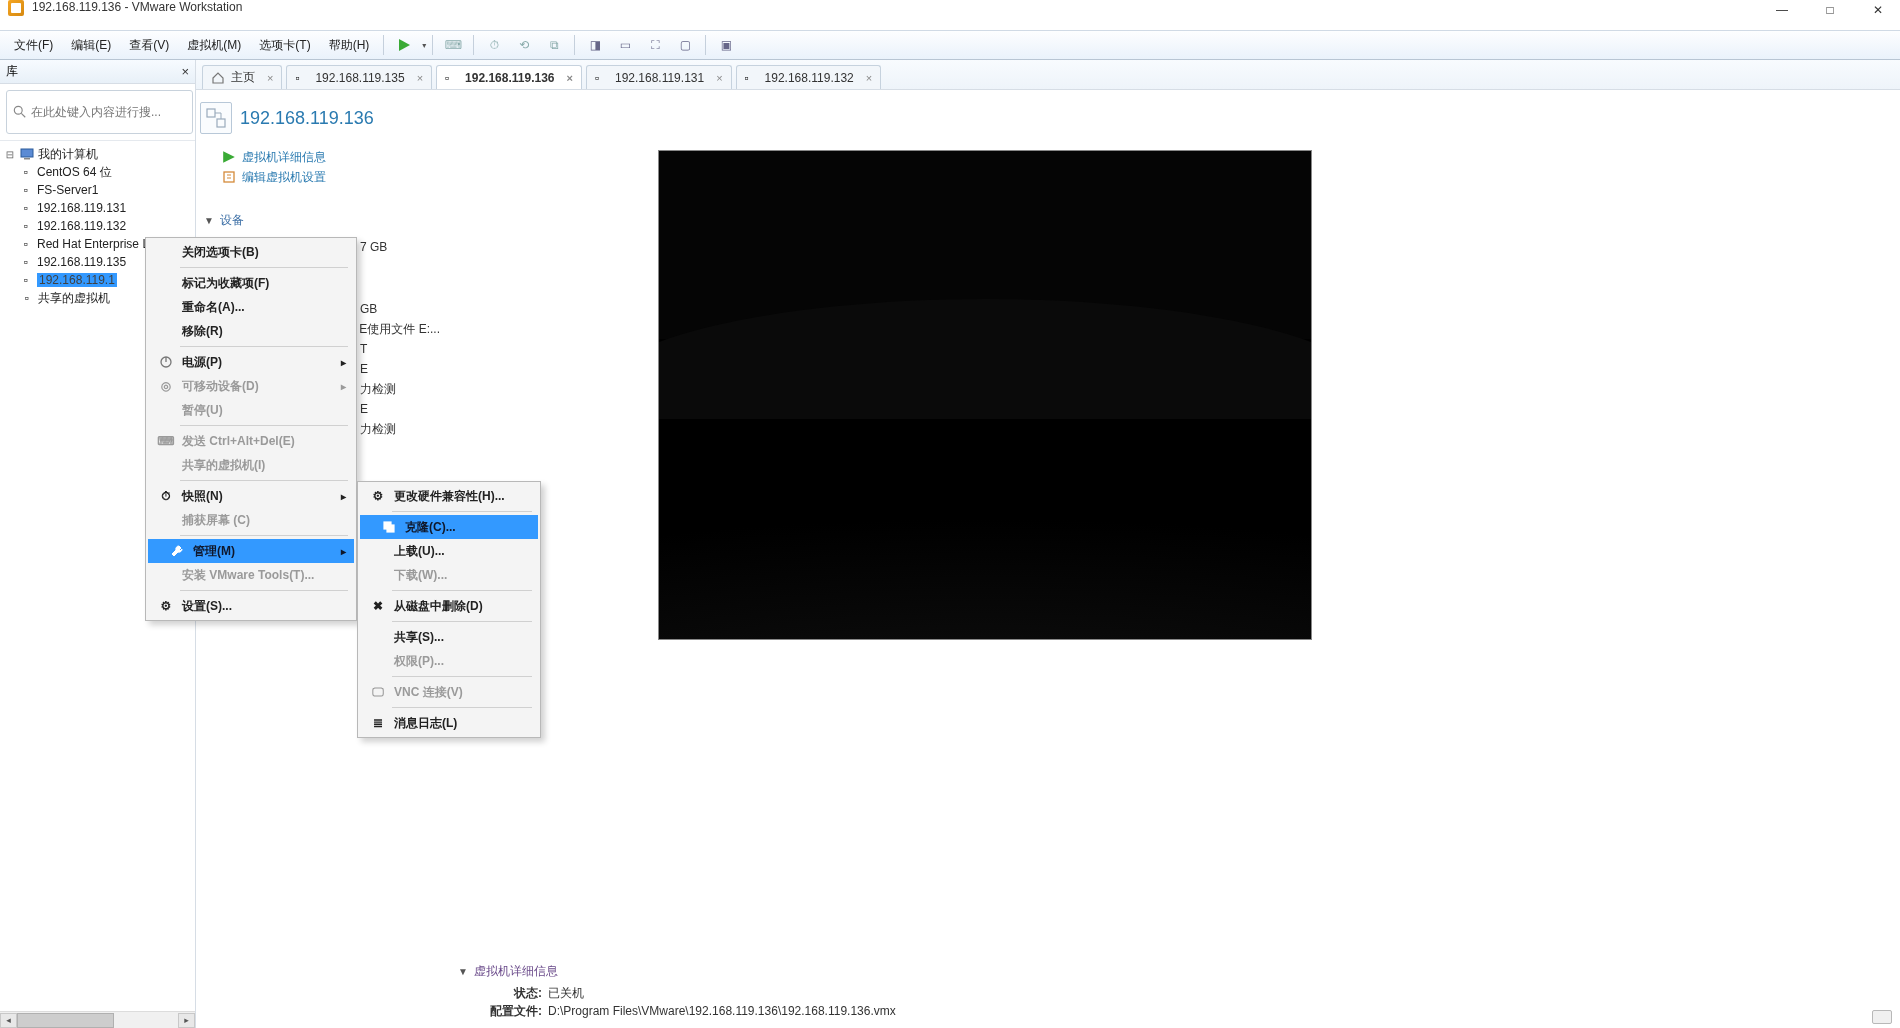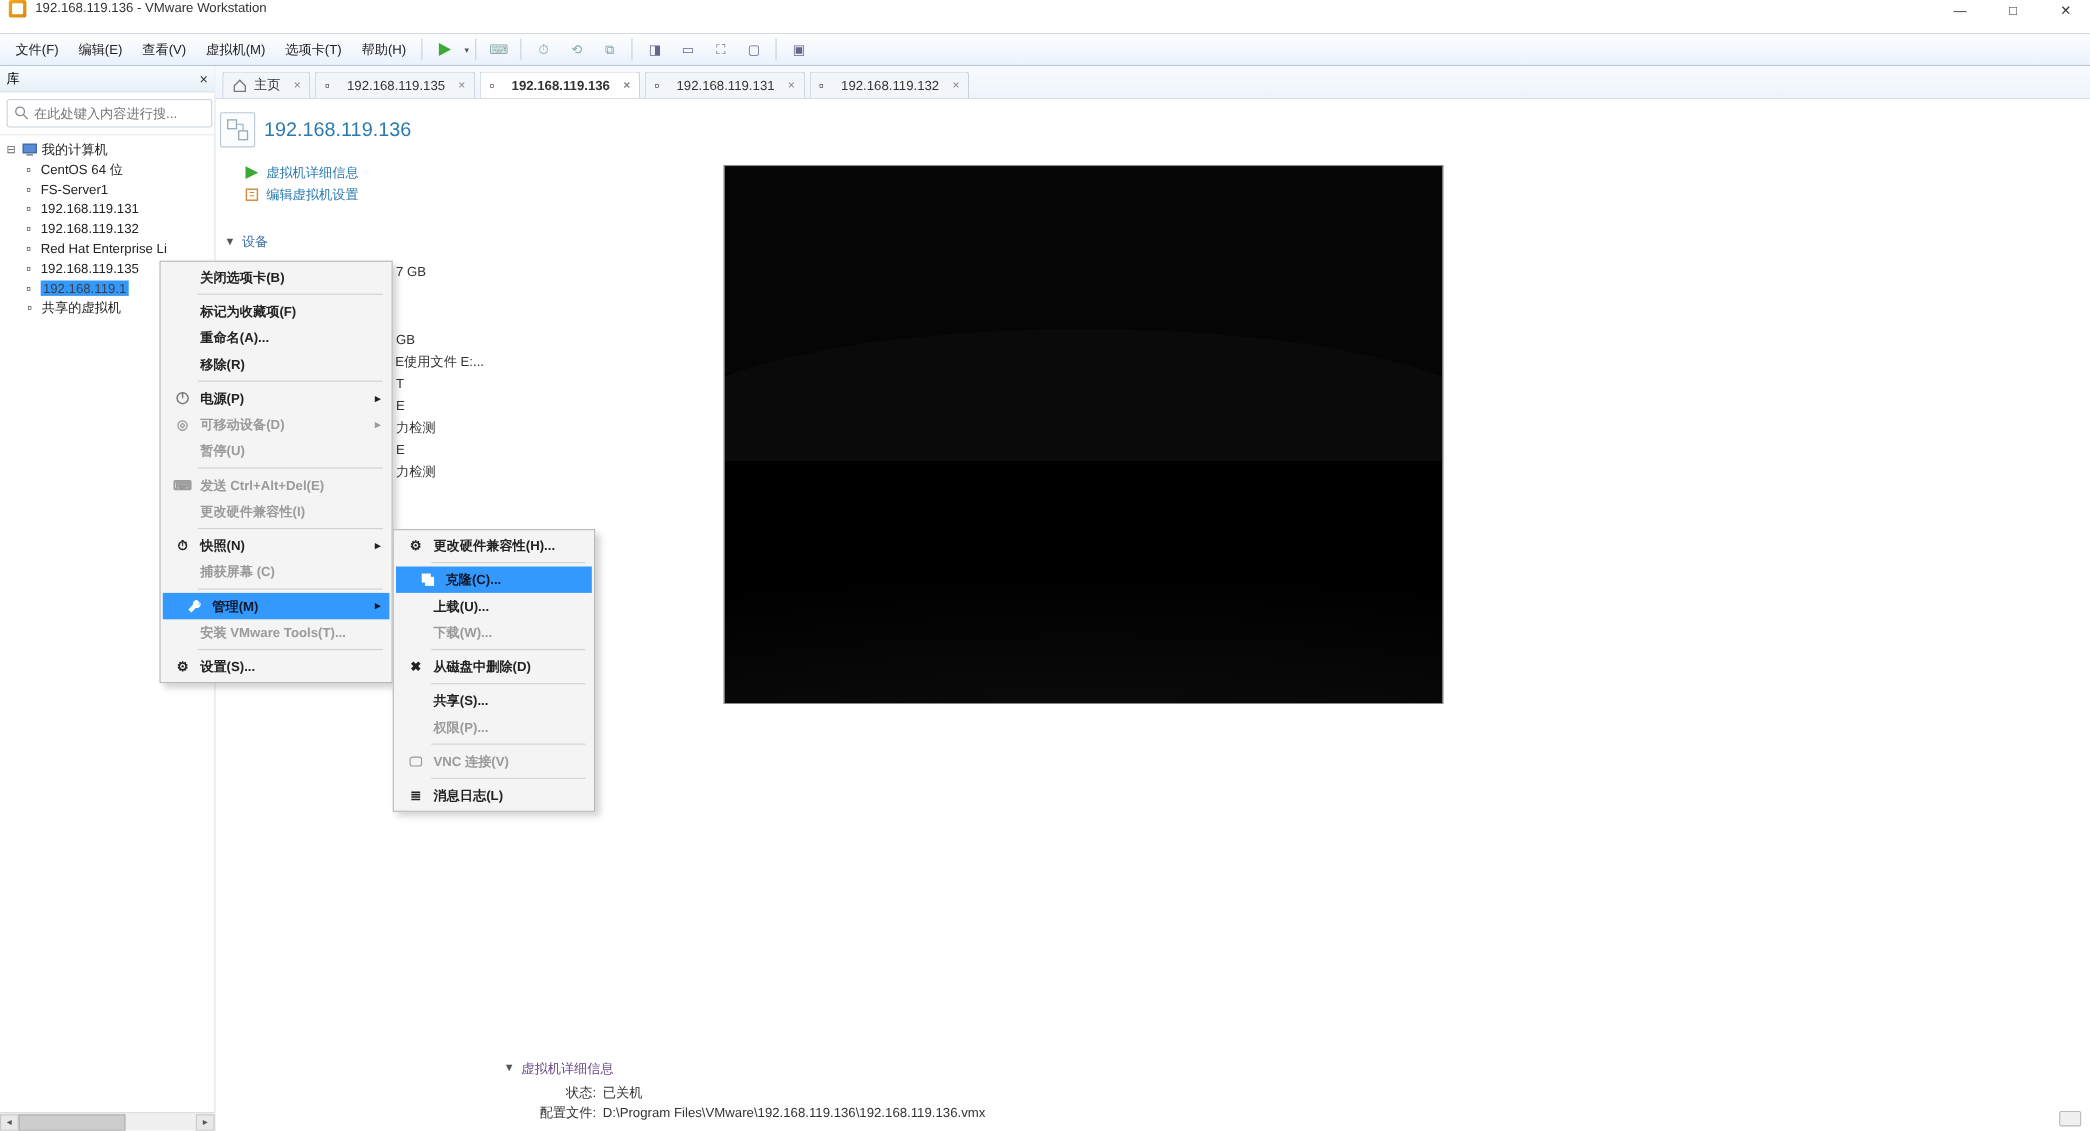--- a/index.html
+++ b/index.html
@@ -16,21 +16,21 @@
 .tool-btn { width:28px; height:24px; display:flex; align-items:center; justify-content:center; border-radius:3px; }
 .play-btn svg { width:14px; height:14px; }
 .dropdown-arrow { font-size:8px; color:#555; margin-left:2px; }
 .tool-icon { width:18px; height:18px; display:flex; align-items:center; justify-content:center; }
 
 .main-area { display:flex; height:calc(100% - 60px); }
 .sidebar { width:196px; border-right:1px solid #d6dde5; display:flex; flex-direction:column; background:#fff; }
 .sidebar-header { height:24px; background:linear-gradient(#f7fbff,#e8f0f8); border-bottom:1px solid #d6dde5; display:flex; align-items:center; padding:0 6px; justify-content:space-between; }
 .sidebar-header .close-x { font-size:13px; color:#333; }
 .search-row { padding:6px; display:flex; align-items:center; gap:4px; border-bottom:1px solid #e5e9ee; }
-.search-box { flex:1; display:flex; align-items:center; border:1px solid #c8d2dc; border-radius:3px; height:26px; padding:0 6px; background:#fff; }
+.search-box { flex:1; display:flex; align-items:center; border:1px solid #c8d2dc; border-radius:3px; height:44px; padding:0 6px; background:#fff; }
 .search-box svg { width:14px; height:14px; margin-right:4px; }
 .search-box input { border:none; outline:none; flex:1; font-size:12px; color:#666; }
 .search-dd { width:14px; text-align:center; color:#333; font-size:10px; }
 .tree { flex:1; overflow:auto; padding-top:4px; }
 .tree-item { display:flex; align-items:center; height:18px; padding-left:4px; white-space:nowrap; }
 .tree-toggle { width:12px; font-size:10px; color:#666; text-align:center; }
 .tree-icon { width:16px; height:16px; margin:0 3px; display:flex; align-items:center; justify-content:center; }
 .tree-label { color:#222; }
 .tree-label.sel { background:#3399ff; color:#404040; padding:0 2px; }
 .child { padding-left:34px; }
@@ -64,21 +64,21 @@
 
 .vm-right { flex:1; position:relative; padding:20px 24px; }
 .screenshot-box { position:absolute; left:210px; top:60px; width:654px; height:490px; background:#050505; border:1px solid #888; overflow:hidden; }
 .screenshot-wave { position:absolute; bottom:0; left:0; right:0; height:300px; background:radial-gradient(ellipse 140% 80% at 50% 140%,#1a1a1a 0%,#0a0a0a 50%,#000 100%); }
 .screenshot-wave::before { content:""; position:absolute; top:-40px; left:-10%; right:-10%; height:120px; background:#0a0a0a; border-radius:50% 50% 0 0 / 80% 80% 0 0; }
 
 .details-section { position:absolute; left:0; right:0; bottom:0; padding:8px 8px 8px 10px; }
 .details-header { display:flex; align-items:center; gap:6px; color:#6a4a8a; margin-bottom:4px; }
 .details-header .arrow { font-size:10px; color:#555; }
 .detail-row { display:flex; height:18px; align-items:center; }
-.detail-label { width:84px; text-align:right; font-weight:normal; color:#333; }
+.detail-label { width:84px; text-align:right; font-weight:bold; color:#333; }
 .detail-val { margin-left:6px; color:#333; }
 
 
 .ctx-menu { position:absolute; background:#f4f4f4; border:1px solid #b8b8b8; box-shadow:4px 4px 6px rgba(0,0,0,.18); padding:2px;font-weight:bold; }
 .ctx-item { display:flex; align-items:center; height:24px; padding:0 30px 0 8px; position:relative; color:#222; }
 .ctx-item.disabled { color:#9a9a9a; }
 .ctx-item.highlight { background:#3399ff; color:#0f172a;padding-left:19px; }
 .ctx-item.highlight .ctx-icon svg * { stroke:#fff; fill:#fff; }
 .ctx-icon { width:20px; height:18px; display:flex; align-items:center; justify-content:center; margin-right:6px; }
 .ctx-sep { height:1px; background:#d0d0d0; margin:3px 6px 3px 32px; }
@@ -379,21 +379,21 @@
       <span class="ctx-icon"></span>
       <span>暂停(U)</span>
     </div>
   <div class="ctx-sep"></div>
   <div class="ctx-item disabled">
       <span class="ctx-icon">⌨</span>
       <span>发送 Ctrl+Alt+Del(E)</span>
     </div>
   <div class="ctx-item disabled">
       <span class="ctx-icon"></span>
-      <span>更改硬件兼容性(I)</span>
+      <span>共享的虚拟机(I)</span>
     </div>
   <div class="ctx-sep"></div>
   <div class="ctx-item">
       <span class="ctx-icon">⏱</span>
       <span>快照(N)</span>
       <span class="ctx-sub-arrow">▸</span>
     </div>
   <div class="ctx-item disabled">
       <span class="ctx-icon"></span>
       <span>捕获屏幕 (C)</span>

